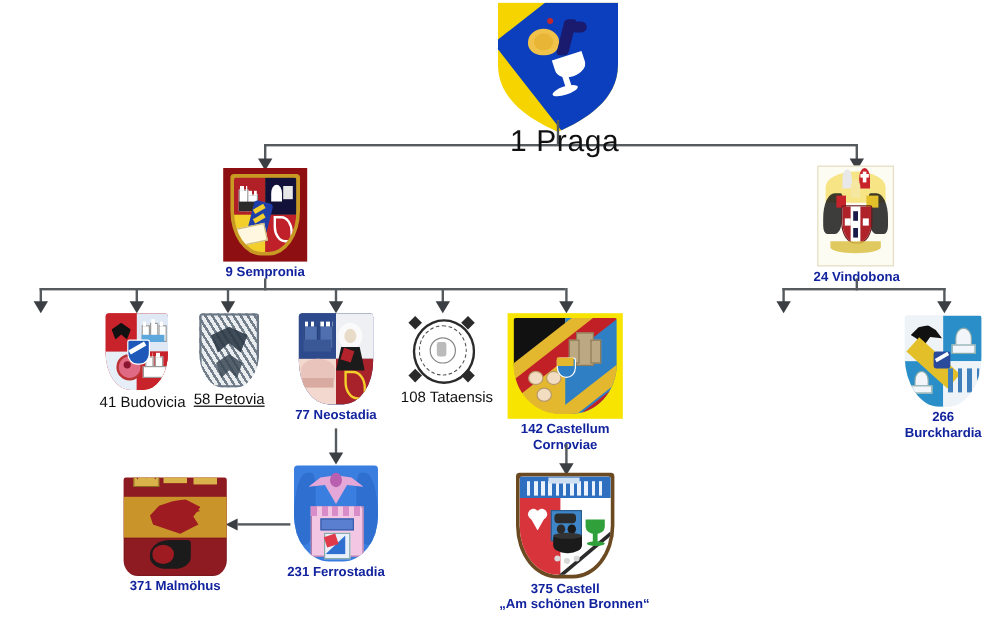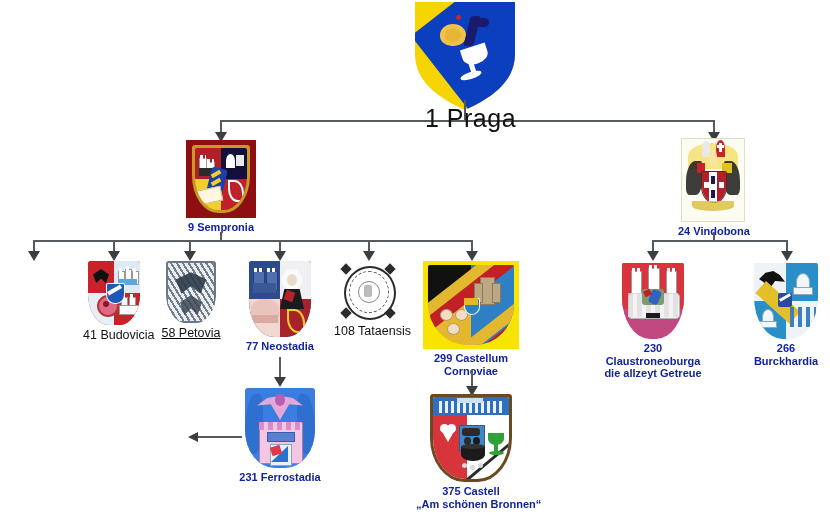--- a/index.html
+++ b/index.html
@@ -260,21 +260,21 @@
           <div class="dot" style="left:12px;top:44px;width:11px;height:10px;background:#f3ddc2;border:1px solid #b79a6a;"></div>
           <div class="dot" style="left:27px;top:44px;width:11px;height:10px;background:#f3ddc2;border:1px solid #b79a6a;"></div>
           <div class="dot" style="left:19px;top:58px;width:11px;height:10px;background:#f3ddc2;border:1px solid #b79a6a;"></div>
 
           <div class="sq" style="left:36px;top:33px;width:14px;height:15px;background:#2f7fc4;
                border:1px solid #fff;border-radius:2px 2px 50% 50%;"></div>
           <div class="sq" style="left:36px;top:33px;width:14px;height:7px;background:#e3b72e;"></div>
         </div>
       </div>
     </div>
-    <div class="lbl">299 Castellum</div>
+    <div class="lbl">142 Castellum</div>
     <div class="lbl" style="margin-top:0;">Cornoviae</div>
   </div>
 
   <div class="node" style="left:678px;top:138px;width:70px;">
     <div class="shield-wrap">
       <div class="shield" style="width:62px;height:82px;margin:0 auto;background:#fdfcf2;border:1px solid #e3ddc0;">
 
         <div class="sq" style="left:6px;top:4px;width:50px;height:26px;background:#f2cf2a;
              border-radius:50% 50% 0 0;opacity:.55;"></div>
         <div class="sq" style="left:20px;top:2px;width:8px;height:16px;background:#e8e8e8;border-radius:50% 50% 0 0;"></div>
@@ -306,47 +306,20 @@
     <div class="lbl">24 Vindobona</div>
   </div>
 
   <div class="ln vl" style="left:713px;top:232px;height:10px;"></div>
   <div class="ln hl" style="left:652px;top:240px;width:136px;height:2px;"></div>
   <div class="ln vl" style="left:652px;top:240px;height:16px;"></div>
   <div class="arrow" style="left:647px;top:251px;"></div>
   <div class="ln vl" style="left:786px;top:240px;height:16px;"></div>
   <div class="arrow" style="left:781px;top:251px;"></div>
 
-  <div class="node" style="left:600px;top:263px;width:106px;">
-    <div class="shield-wrap">
-      <div class="shield" style="width:62px;height:76px;margin:0 auto;background:#c0477f;
-                  border-radius:2px 2px 45% 45% / 2px 2px 55% 55%;">
-        <div class="sq" style="left:5px;top:0;width:52px;height:40px;background:#d8343c;"></div>
-        <div class="sq" style="left:0;top:0;width:8px;height:46px;background:#d8343c;"></div>
-        <div class="sq" style="right:0;top:0;width:8px;height:46px;background:#d8343c;"></div>
-
-        <div class="tower" style="left:9px;top:8px;width:9px;height:24px;"></div>
-        <div class="tower" style="left:26px;top:5px;width:10px;height:27px;"></div>
-        <div class="tower" style="left:44px;top:8px;width:9px;height:24px;"></div>
-
-        <div class="sq" style="left:6px;top:30px;width:50px;height:24px;background:#f0f0f0;
-             border:1px solid #b5b5b5;border-radius:4px;"></div>
-        <div class="sq" style="left:6px;top:30px;width:50px;height:24px;
-             background:repeating-linear-gradient(90deg,#dcdcdc 0 5px,#f4f4f4 5px 9px);opacity:.7;"></div>
-        <div class="sq" style="left:20px;top:26px;width:22px;height:16px;background:#7e9a6e;border-radius:3px;"></div>
-        <div class="sq" style="left:28px;top:27px;width:10px;height:14px;background:#2f63c0;
-             transform:rotate(22deg);border-radius:3px;"></div>
-        <div class="sq" style="left:22px;top:27px;width:7px;height:6px;background:#c02026;transform:rotate(-25deg);"></div>
-        <div class="sq" style="left:24px;top:50px;width:14px;height:5px;background:#1b1b1b;"></div>
-      </div>
-    </div>
-    <div class="lbl">230</div>
-    <div class="lbl" style="margin-top:0;">Claustroneoburga</div>
-    <div class="lbl" style="margin-top:0;">die allzeyt Getreue</div>
-  </div>
 
   <div class="node" style="left:744px;top:263px;width:84px;">
     <div class="shield-wrap">
       <div class="shield" style="width:64px;height:76px;margin:0 auto;overflow:hidden;
                   border-radius:2px 2px 45% 45% / 2px 2px 55% 55%;background:#e9eef5;">
         <div class="qTL" style="background:#eef3f8;"></div>
         <div class="qTR" style="background:#2a8fc8;"></div>
         <div class="qBL" style="background:#2a8fc8;"></div>
         <div class="qBR" style="background:#eef3f8;"></div>
 
@@ -444,14 +417,42 @@
         </div>
       </div>
     </div>
     <div class="lbl">375 Castell</div>
     <div class="lbl" style="margin-top:0;">„Am schönen Bronnen“</div>
   </div>
 
   <div class="ln hl" style="left:198px;top:436px;width:44px;height:2px;"></div>
   <div class="arrow-left" style="left:188px;top:432px;"></div>
 
+  <div class="node" style="left:96px;top:398px;width:100px;">
+    <div class="shield-wrap">
+      <div class="shield" style="width:86px;height:82px;margin:0 auto;background:#8e1b22;
+                  border-radius:2px 2px 14% 14% / 2px 2px 16% 16%;">
+
+        <div class="sq" style="left:8px;top:-8px;width:20px;height:14px;background:#d9b24a;
+             clip-path:polygon(0 100%,0 30%,17% 60%,33% 0,50% 55%,67% 0,83% 60%,100% 30%,100% 100%);
+             border:1px solid #8a6a1f;"></div>
+        <div class="sq" style="left:33px;top:-10px;width:20px;height:15px;background:#d9b24a;
+             clip-path:polygon(0 100%,0 30%,17% 60%,33% 0,50% 55%,67% 0,83% 60%,100% 30%,100% 100%);"></div>
+        <div class="sq" style="left:58px;top:-8px;width:20px;height:14px;background:#d9b24a;
+             clip-path:polygon(0 100%,0 30%,17% 60%,33% 0,50% 55%,67% 0,83% 60%,100% 30%,100% 100%);"></div>
+
+        <div class="sq" style="left:0;top:16px;width:86px;height:34px;background:#c9952a;"></div>
+
+        <div class="sq" style="left:22px;top:18px;width:42px;height:30px;background:#9e1b22;
+             clip-path:polygon(0 45%,18% 18%,45% 6%,70% 0,100% 22%,86% 48%,96% 70%,60% 96%,26% 80%,6% 70%);"></div>
+        <div class="sq" style="left:52px;top:24px;width:12px;height:8px;background:#9e1b22;
+             clip-path:polygon(0 0,100% 45%,0 100%);"></div>
+
+        <div class="sq" style="left:22px;top:52px;width:34px;height:24px;background:#1b1b1b;border-radius:50% 10% 40% 40%;"></div>
+        <div class="sq" style="left:24px;top:56px;width:18px;height:16px;background:#9e1b22;border-radius:50%;"></div>
+        <div class="sq" style="left:0;top:50px;width:86px;height:32px;background:transparent;
+             box-shadow:inset 0 0 0 1px rgba(0,0,0,.12);"></div>
+      </div>
+    </div>
+    <div class="lbl">371 Malmöhus</div>
+  </div>
 
 </div>
 
 </body></html>

